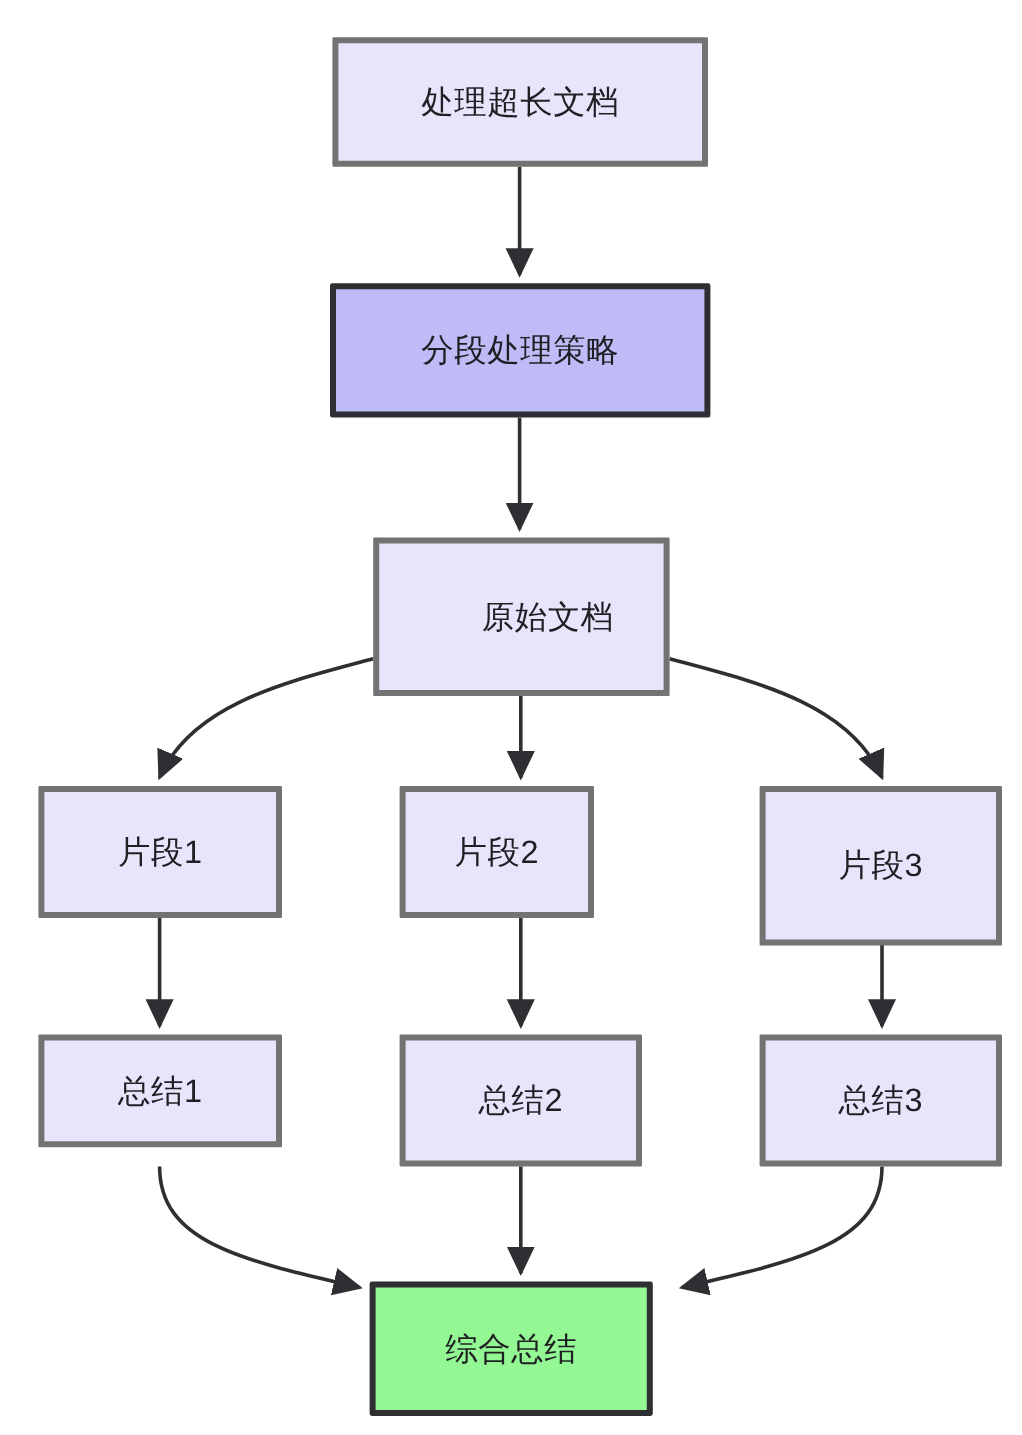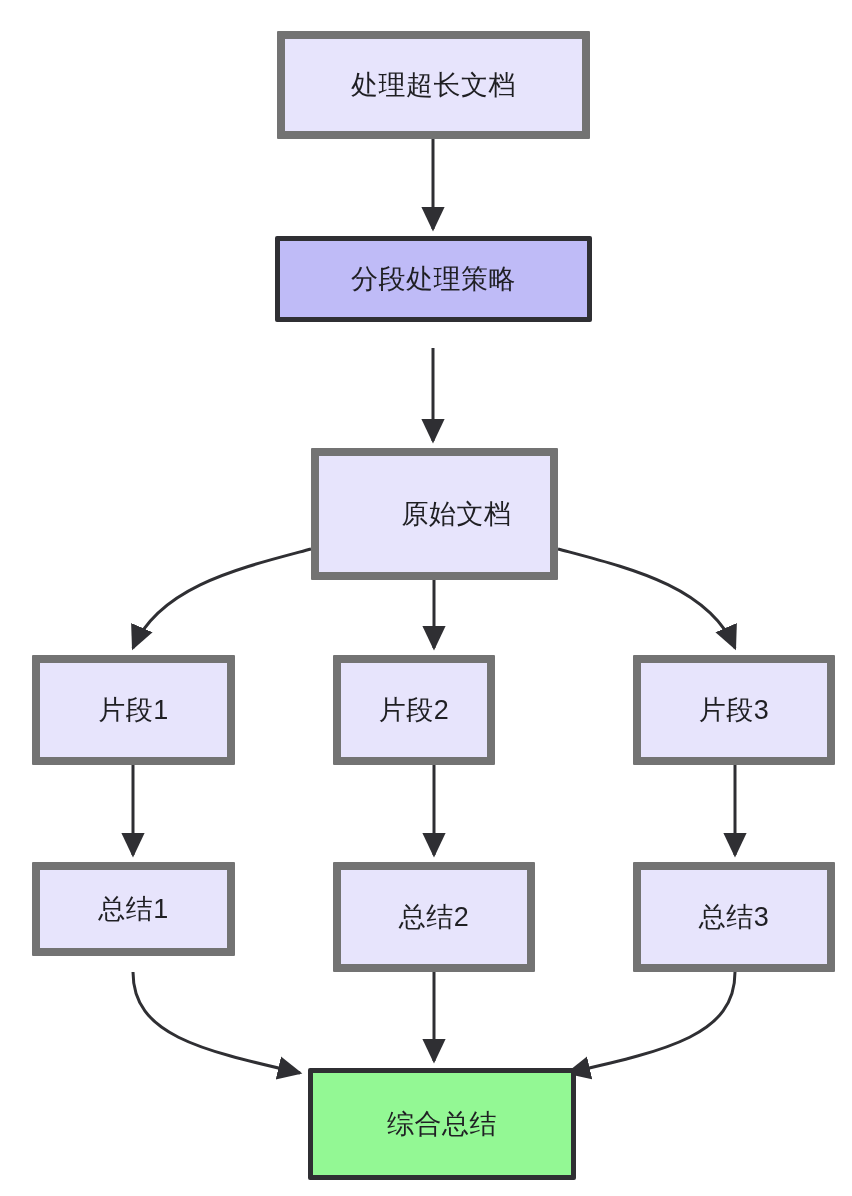--- a/index.html
+++ b/index.html
@@ -29,21 +29,21 @@
     justify-content: center;
     text-align: center;
     color: #1f1f23;
     font-size: 27px;
     line-height: 1.2;
     letter-spacing: 0.5px;
     white-space: nowrap;
   }
   .node.normal {
     background: #e7e4fc;
-    border: 8px solid #737373;
+    border: 5px solid #737373;
     border-radius: 1px;
   }
   .node.emphasis {
     background: #bfbbf7;
     border: 5px solid #2f2f33;
     border-radius: 2px;
   }
   .node.result {
     background: #93f894;
     border: 5px solid #2f2f33;
@@ -86,42 +86,42 @@
         <path class="edge-path" d="M 133 972 C 133 1035, 200 1050, 300 1073" marker-end="url(#arrowhead)"></path>
         <path class="edge-path" d="M 434 972 L 434 1061" marker-end="url(#arrowhead)"></path>
         <path class="edge-path" d="M 735 972 C 735 1035, 668 1050, 568 1073" marker-end="url(#arrowhead)"></path>
       </g>
   </svg>
 
   <div id="nodes-group">
       <div class="node normal" style="left: 277px; top: 31px; width: 313px; height: 108px;">
         <span>处理超长文档</span>
       </div>
-      <div class="node emphasis" style="left: 275px; top: 236px; width: 317px; height: 86px;">
+      <div class="node emphasis" style="left: 275px; top: 236px; width: 317px; height: 112px;">
         <span>分段处理策略</span>
       </div>
       <div class="node normal" style="left: 311px; top: 448px; width: 247px; height: 132px; padding-left: 44px;">
         <span>原始文档</span>
       </div>
       <div class="node normal" style="left: 32px; top: 655px; width: 203px; height: 110px;">
         <span>片段1</span>
       </div>
       <div class="node normal" style="left: 333px; top: 655px; width: 162px; height: 110px;">
         <span>片段2</span>
       </div>
-      <div class="node normal" style="left: 633px; top: 655px; width: 202px; height: 110px;">
+      <div class="node normal" style="left: 633px; top: 655px; width: 202px; height: 133px;">
         <span>片段3</span>
       </div>
       <div class="node normal" style="left: 32px; top: 862px; width: 203px; height: 94px;">
         <span>总结1</span>
       </div>
       <div class="node normal" style="left: 333px; top: 862px; width: 202px; height: 110px; text-align: right;">
         <span>总结2</span>
       </div>
       <div class="node normal" style="left: 633px; top: 862px; width: 202px; height: 110px;">
         <span>总结3</span>
       </div>
-      <div class="node result" style="left: 308px; top: 1068px; width: 268px; height: 112px; align-items: center;">
+      <div class="node result" style="left: 308px; top: 1068px; width: 236px; height: 112px; align-items: center;">
         <span>综合总结</span>
       </div>
     </div>
 
 </div>
 
 </body></html>

